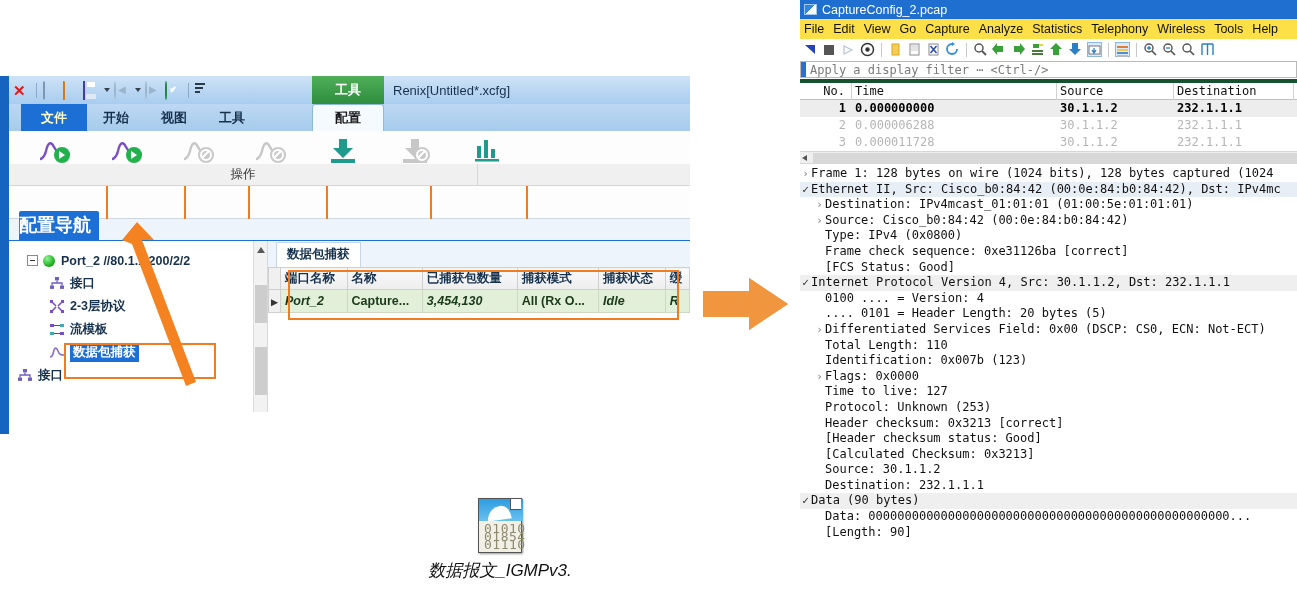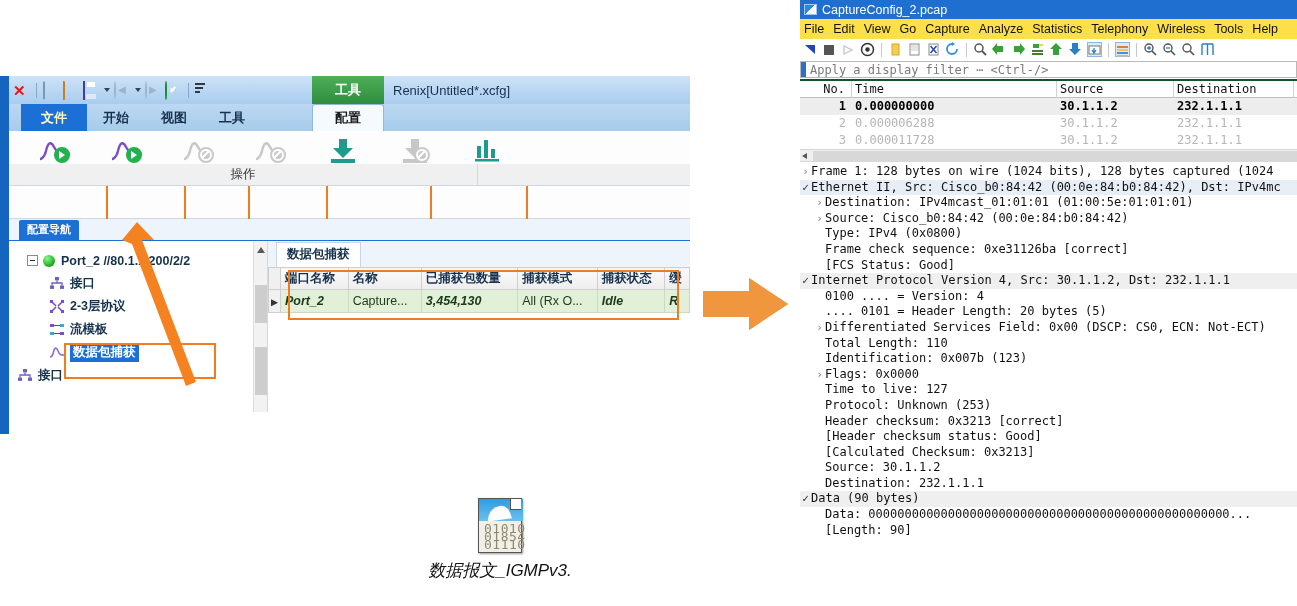--- a/index.html
+++ b/index.html
@@ -112,22 +112,22 @@
   }
 
   
   #renix-body{ position:relative; height:calc(358px - 28px - 27px - 88px - 22px);
                background:#eef4fb; }
   #nav-tabstrip{
     height:22px; background:#eef4fb; display:flex; align-items:flex-end; padding-left:10px;
     border-bottom:1px solid #1c6fd4;
   }
   #nav-tab{
-    background:#1c6fd4; color:#fff; font-size:11px; font-weight:bold;
-    padding:2px 8px 3px 8px; border-top-left-radius:2px;border-top-right-radius:2px;
+    background:#1c6fd4; color:#fff; font-size:18px; font-weight:bold;
+    padding:2px 8px 3px 0; border-top-left-radius:2px;border-top-right-radius:2px;
   }
   #renix-split{ display:flex; height:calc(100% - 22px); }
   #tree-pane{ width:258px; background:#fff; position:relative; }
   #tree-scroll{ position:absolute; right:0; top:0; width:14px; height:100%;
                 background:#f2f2f2; border-left:1px solid #dcdcdc;}
   #tree-scroll .thumb{ position:absolute; left:1px; top:44px; width:12px; height:38px; background:#cdcdcd;}
   #tree-scroll .thumb2{ position:absolute; left:1px; top:106px; width:12px; height:48px; background:#cdcdcd;}
   #tree-scroll .up{ position:absolute; left:3px; top:6px; width:0;height:0;
       border-left:4px solid transparent;border-right:4px solid transparent;border-bottom:6px solid #5a5a5a;}
   .tnode{ display:flex; align-items:center; height:23px; font-size:12.5px; color:#16314d;
@@ -146,21 +146,21 @@
              color:#16314d; font-weight:bold; padding:3px 10px 4px 10px;}
   table.dg{ border-collapse:collapse; font-size:12.5px; width:100%;}
   table.dg th{
     background:linear-gradient(to bottom,#fbfbfb,#ededed); border:1px solid #cfcfcf;
     font-weight:bold; color:#16314d; padding:2px 4px; text-align:left; white-space:nowrap;
   }
   table.dg td{
     background:#e2efd9; border:1px solid #cdd9c5; padding:4px 4px; color:#1a3a1a;
     font-style:italic; font-weight:bold; white-space:nowrap;
   }
-  table.dg td.plain{ font-style:normal; font-weight:normal;}
+  table.dg td.plain{ font-style:normal; font-weight:bold;}
   .rowmark{ width:12px; background:#f0f0f0 !important; border:1px solid #cfcfcf !important;
             font-style:normal !important; color:#333 !important; text-align:center; padding:0 !important;}
 
   
   .hl{ position:absolute; border:2px solid #f07c22; pointer-events:none; }
 
   
   .arrow-svg{ position:absolute; pointer-events:none; }
 
   
@@ -183,21 +183,21 @@
   #ws-toolbar{ height:21px; display:flex; align-items:center; gap:4px; padding-left:3px; background:#fff;}
   .tbi{ width:15px;height:15px;position:relative;display:inline-block;}
   .tbsep{ width:1px;height:14px;background:#c9c9c9;margin:0 2px;}
   #ws-filter{
     height:17px; margin:1px 0; display:flex; align-items:center;
     border:1px solid #b9b9b9; background:#fff;
   }
   #ws-filter .bk{ width:5px;height:15px;background:#2b6fce;}
   #ws-filter .ph{ font-size:12px; color:#7a7a7a; padding-left:4px;
                   font-family:"DejaVu Sans Mono","Liberation Mono",monospace;}
-  #ws-collist{ border-top:2px solid #14532d;}
+  #ws-collist{ border-top:4px solid #14532d;}
   .ws-colhdr{ display:flex; font-size:12px; color:#111; background:#fff;
               border-bottom:1px solid #bfbfbf; height:17px; align-items:center;}
   .ws-colhdr span{ border-right:1px solid #d2d2d2; height:17px; line-height:17px; padding-left:3px;}
   .ws-row{ display:flex; font-size:12px; height:17px; align-items:center; }
   .ws-row span{ height:17px; line-height:17px; padding-left:3px; overflow:hidden; white-space:nowrap;}
   .ws-row.sel{ background:#ededed; color:#000; font-weight:bold;}
   .ws-row.dim{ color:#b5b5b5;}
   .c-no{ width:52px; text-align:right; padding-right:6px !important;}
   .c-time{ width:205px;}
   .c-src{ width:117px;}

